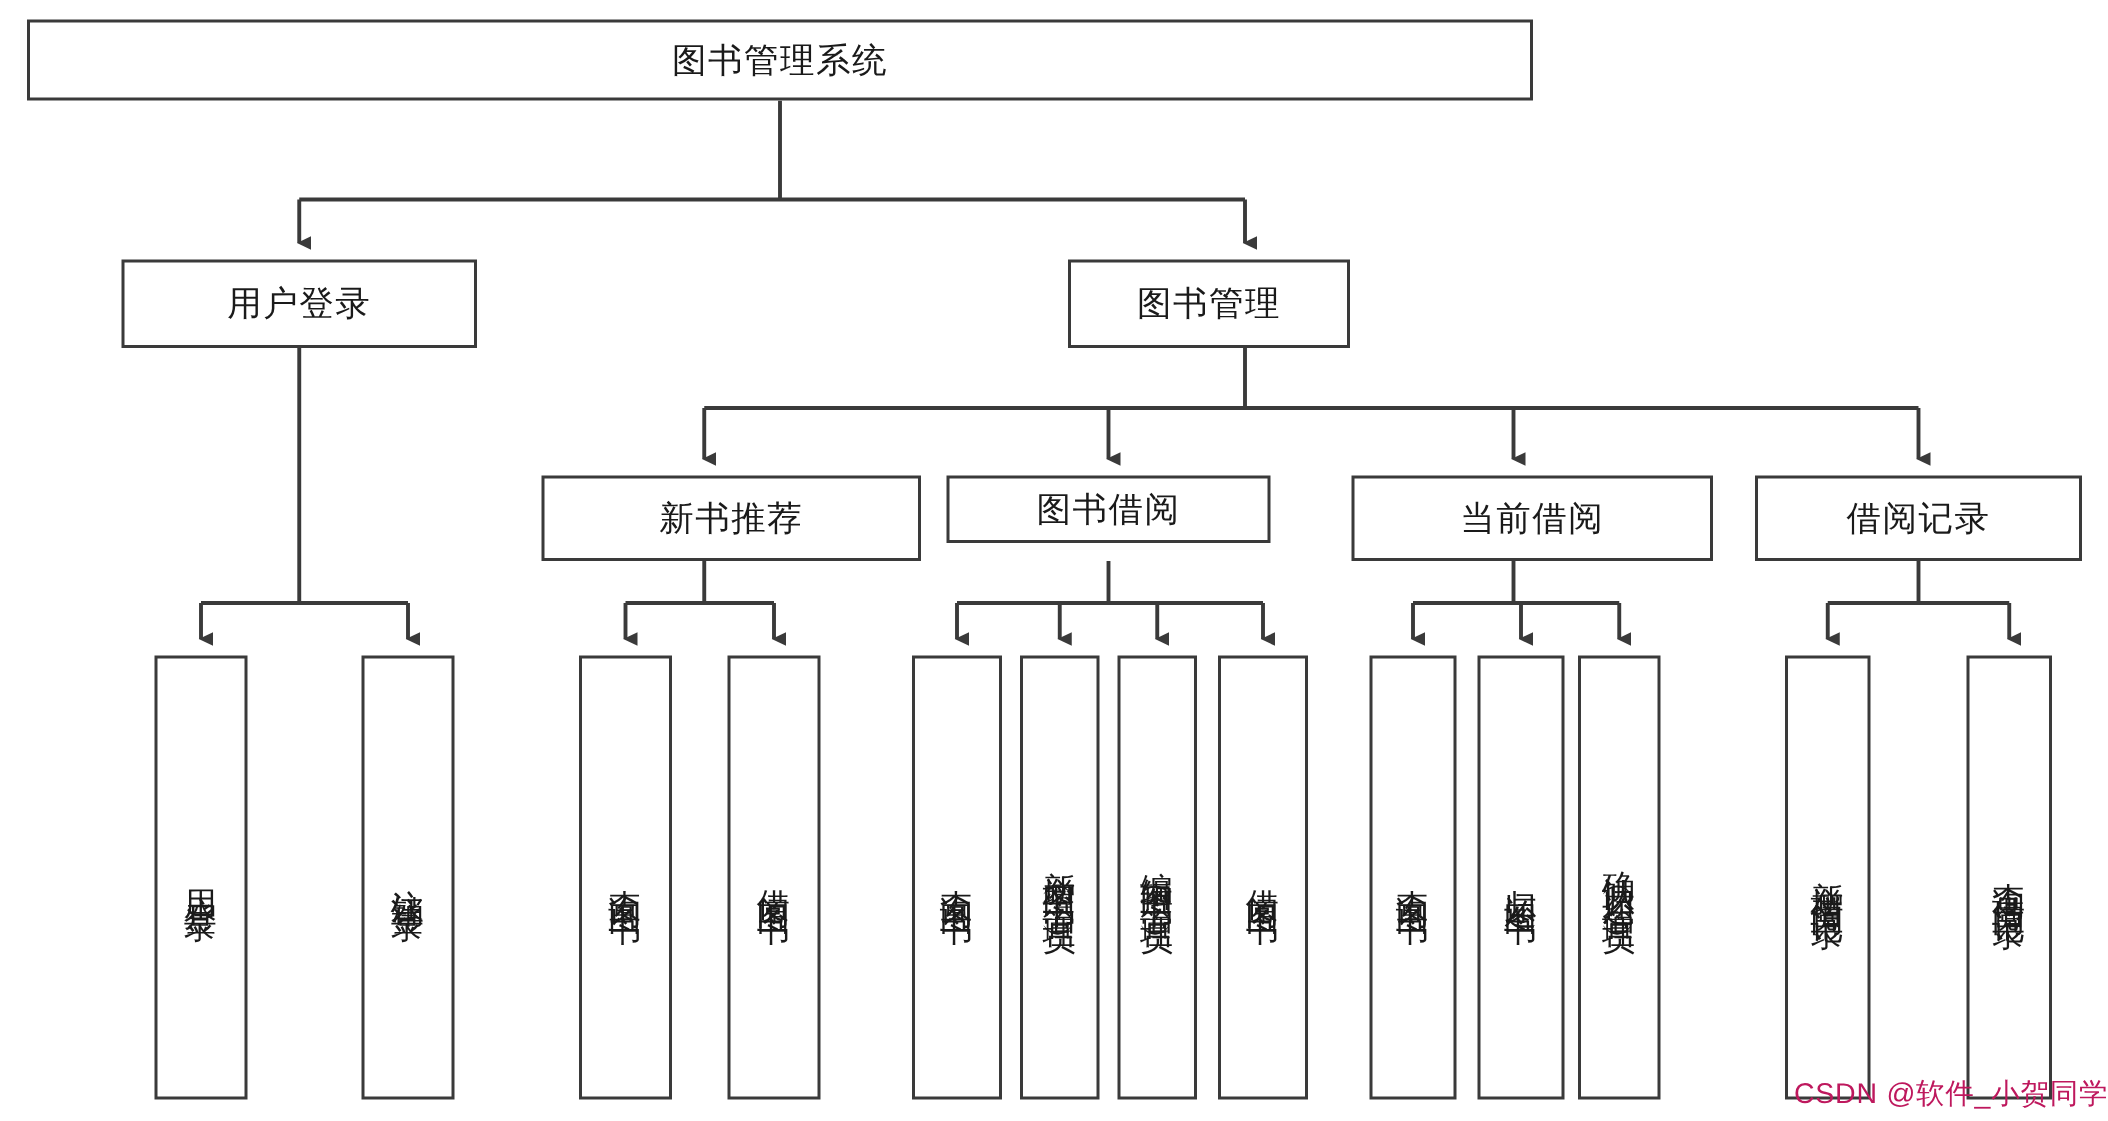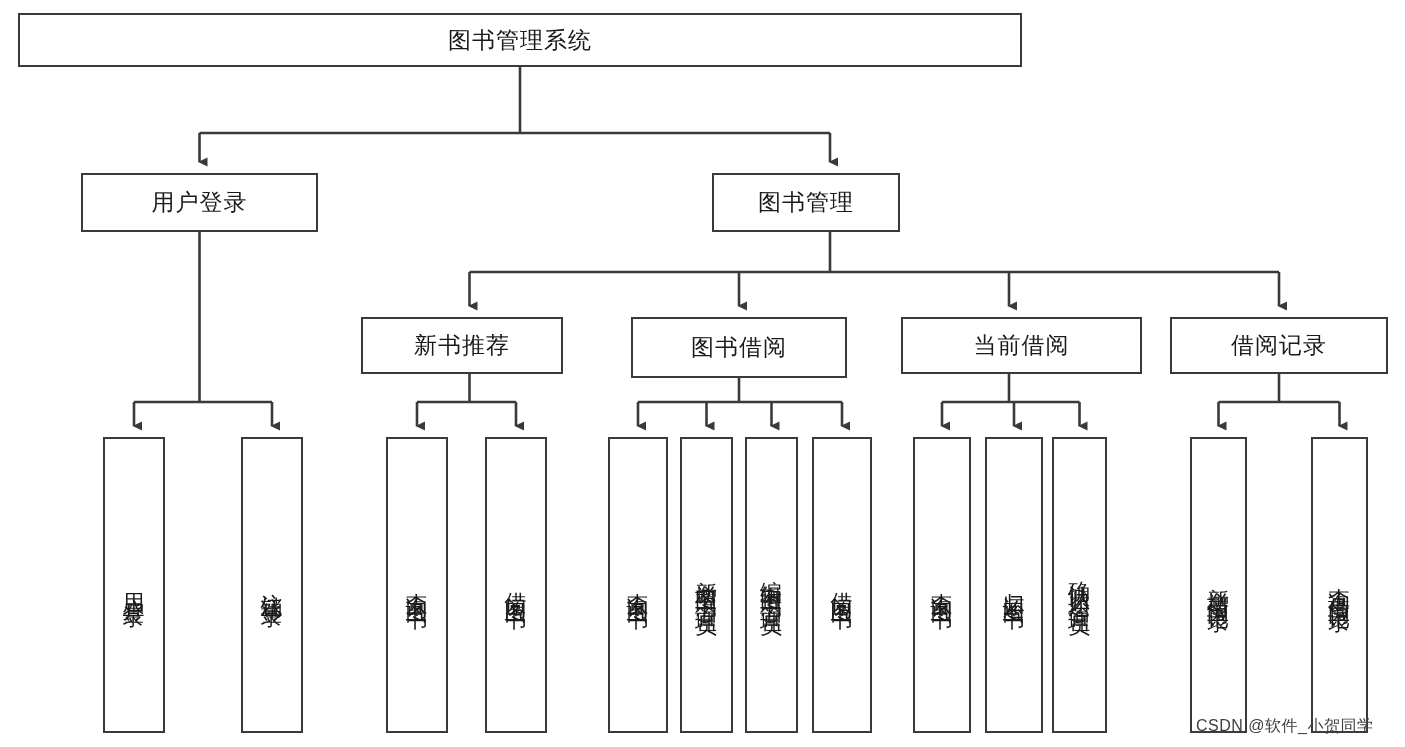--- a/index.html
+++ b/index.html
@@ -52,22 +52,22 @@
     writing-mode: vertical-rl;
     text-orientation: upright;
     font-size: 22px;
     letter-spacing: 5px;
     line-height: 1.05;
     white-space: nowrap;
     color: #1a1a1a;
   }
   .watermark {
     position: absolute;
-    font-size: 16px;
-    color: #404040;
+    font-size: 19px;
+    color: #be185d;
     white-space: nowrap;
     letter-spacing: 0.5px;
   }
 </style>
 </head>
 <body>
 
 <div id="diagram-root">
 
   <svg id="diagram-svg" viewBox="0 0 1405 747" xmlns="http://www.w3.org/2000/svg">
@@ -116,24 +116,24 @@
   <div id="nodes-layer">
       <div class="node-box" style="left: 18px; top: 13px; width: 1004px; height: 54px;">
         <span class="node-label">图书管理系统</span>
       </div>
       <div class="node-box" style="left: 81px; top: 173px; width: 237px; height: 59px;">
         <span class="node-label">用户登录</span>
       </div>
       <div class="node-box" style="left: 712px; top: 173px; width: 188px; height: 59px;">
         <span class="node-label">图书管理</span>
       </div>
-      <div class="node-box" style="left: 361px; top: 317px; width: 202px; height: 57px;">
+      <div class="node-box" style="left: 361px; top: 317px; width: 253px; height: 57px;">
         <span class="node-label">新书推荐</span>
       </div>
-      <div class="node-box" style="left: 631px; top: 317px; width: 216px; height: 61px; text-align: right;">
+      <div class="node-box" style="left: 631px; top: 317px; width: 216px; height: 45px; text-align: right;">
         <span class="node-label">图书借阅</span>
       </div>
       <div class="node-box" style="left: 901px; top: 317px; width: 241px; height: 57px;">
         <span class="node-label">当前借阅</span>
       </div>
       <div class="node-box" style="left: 1170px; top: 317px; width: 218px; height: 57px;">
         <span class="node-label">借阅记录</span>
       </div>
       <div class="node-box node-leaf" style="left: 103px; top: 437px; width: 62px; height: 296px;">
         <span class="leaf-label">用户登录</span>

